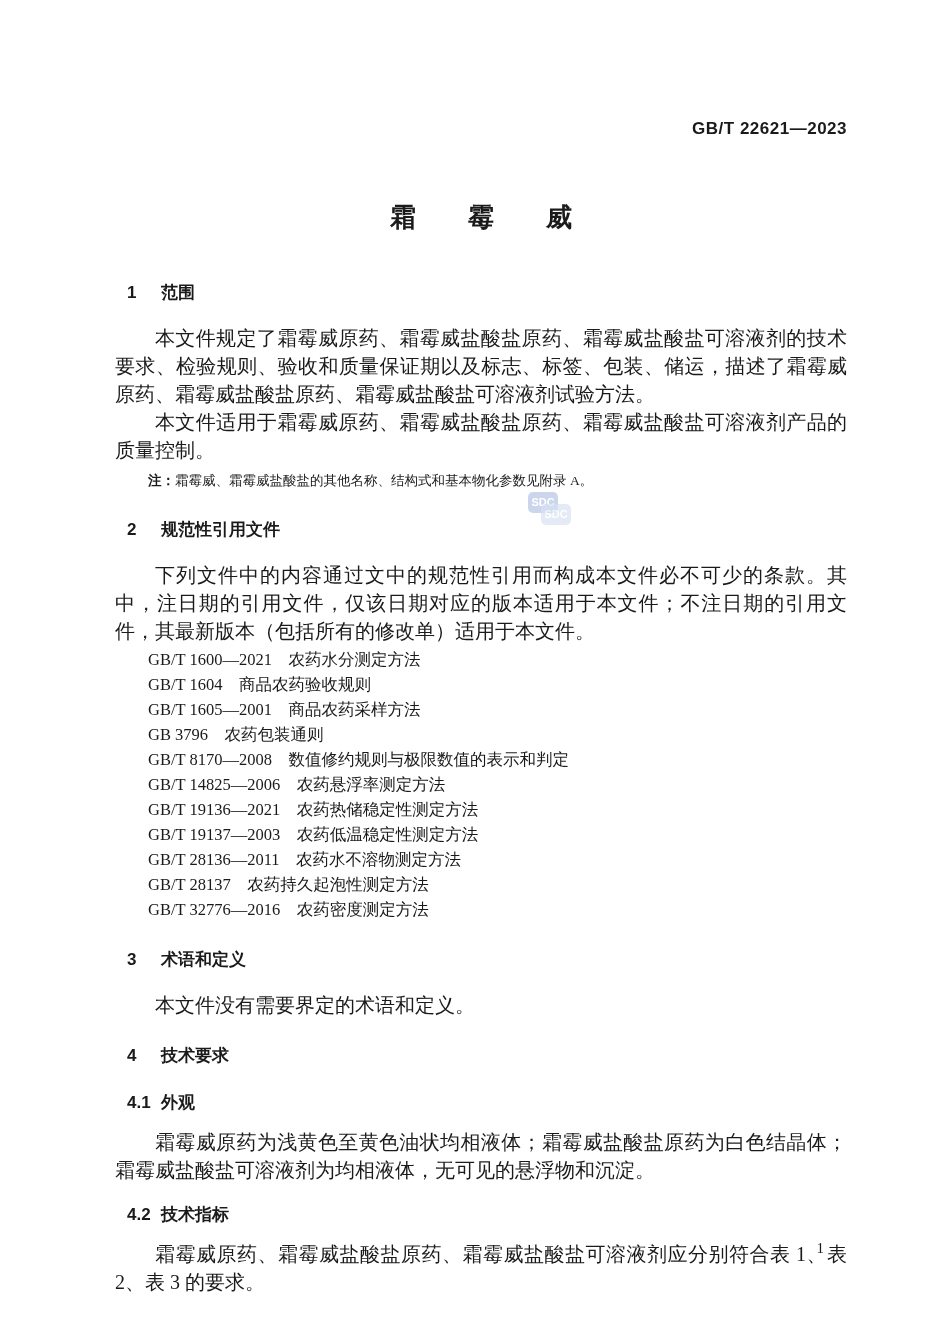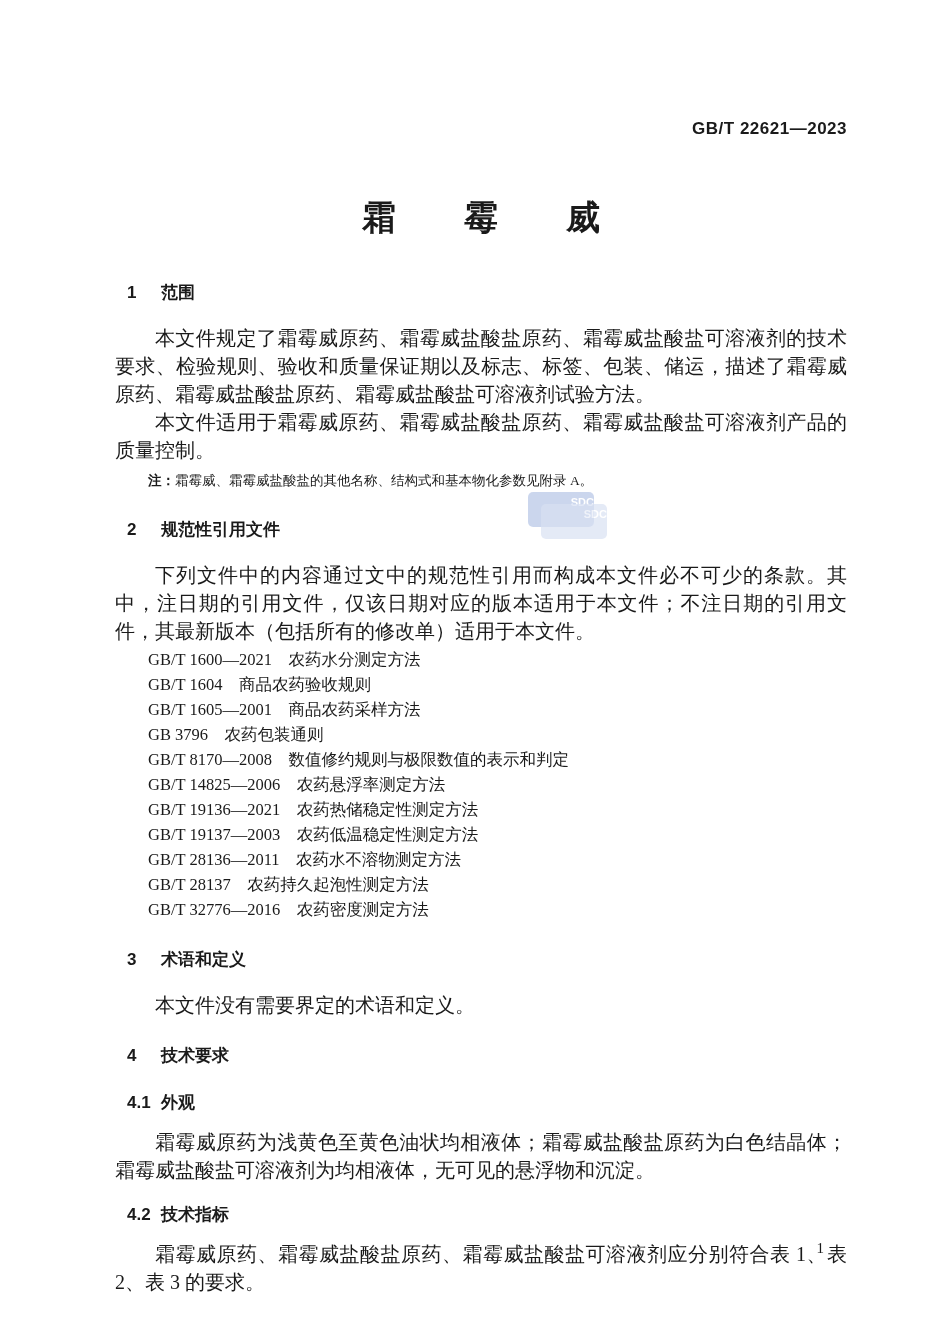--- a/index.html
+++ b/index.html
@@ -23,21 +23,21 @@
     font-weight:bold;
     font-size:17px;
     line-height:22px;
     letter-spacing:0.5px;
   }
   .doc-title{
     margin-top:58px;
     text-align:center;
     font-family:"Liberation Sans","DejaVu Sans",sans-serif;
     font-weight:bold;
-    font-size:34px;
+    font-size:26px;
     line-height:38px;
   }
   .sec-heading{
     margin:12px;
     font-family:"Liberation Sans","DejaVu Sans",sans-serif;
     font-weight:bold;
     font-size:17px;
     line-height:22px;
   }
   .sec-heading .sec-num{
@@ -85,30 +85,29 @@
     line-height:20px;
   }
   .watermark{
     position:absolute;
     left:528px; top:492px;
     opacity:0.45;
     pointer-events:none;
   }
   .wm-badge{
     position:absolute;
-    width:30px;height:35px;
+    width:30px;height:21px;
     background:#8ea6d9;
     border-radius:5px;
     color:#ffffff;
     font-family:"Liberation Sans","DejaVu Sans",sans-serif;
     font-weight:bold;
     font-size:11px;
     line-height:21px;
-    text-align:right;
-    padding-left:36px;
+    text-align:center;
   }
   .wm-badge.second{
     left:13px; top:12px;
     background:#aabce4;
     opacity:0.7;
   }
 </style>
 </head>
 <body>
 

